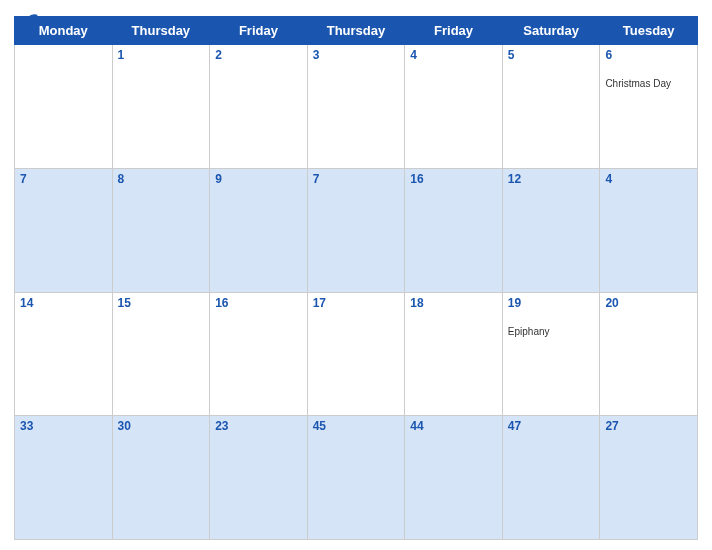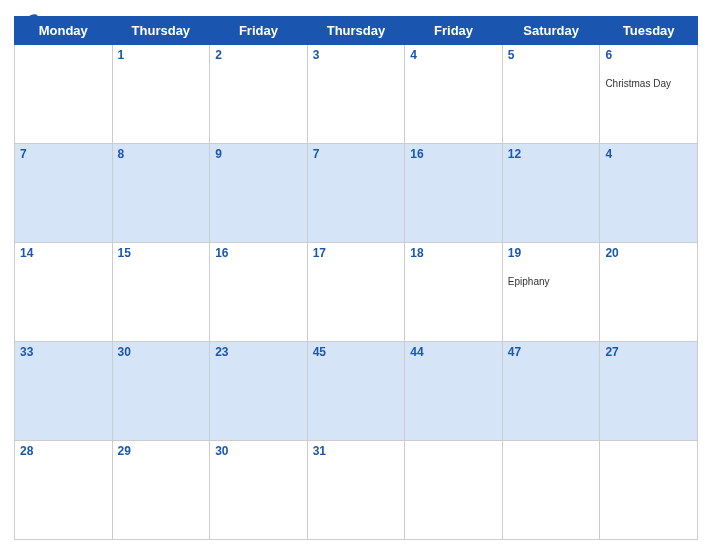--- a/index.html
+++ b/index.html
@@ -215,32 +215,15 @@
           <td class="has-bg">
             <span class="day-num">44</span>
           </td>
           <td class="has-bg">
             <span class="day-num">47</span>
           </td>
           <td class="has-bg">
             <span class="day-num">27</span>
           </td>
         </tr>
-        <tr>
-          <td class="empty">
-            <span class="day-num">28</span>
-          </td>
-          <td class="empty">
-            <span class="day-num">29</span>
-          </td>
-          <td class="empty">
-            <span class="day-num">30</span>
-          </td>
-          <td class="empty">
-            <span class="day-num">31</span>
-          </td>
-          <td class="empty"></td>
-          <td class="empty"></td>
-          <td class="empty"></td>
-        </tr>
       </tbody>
   </table>
 </div>
 
 </body></html>

